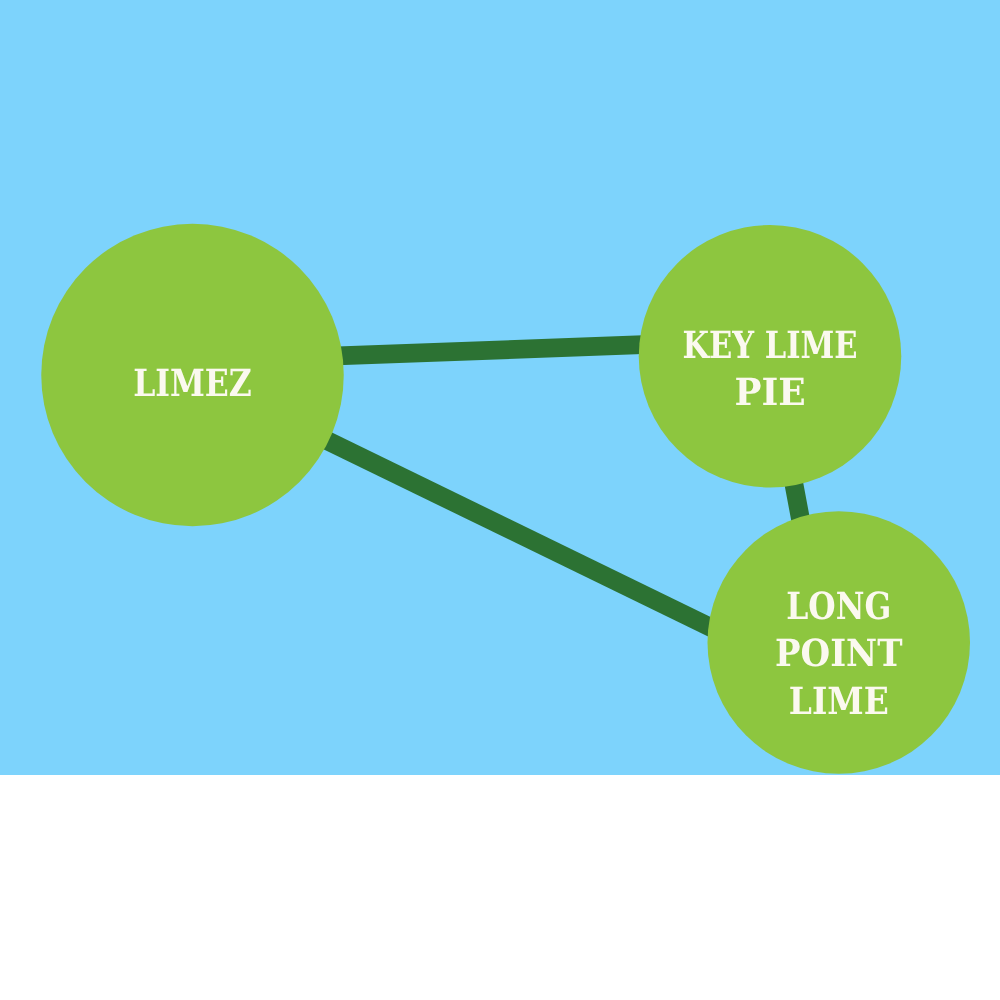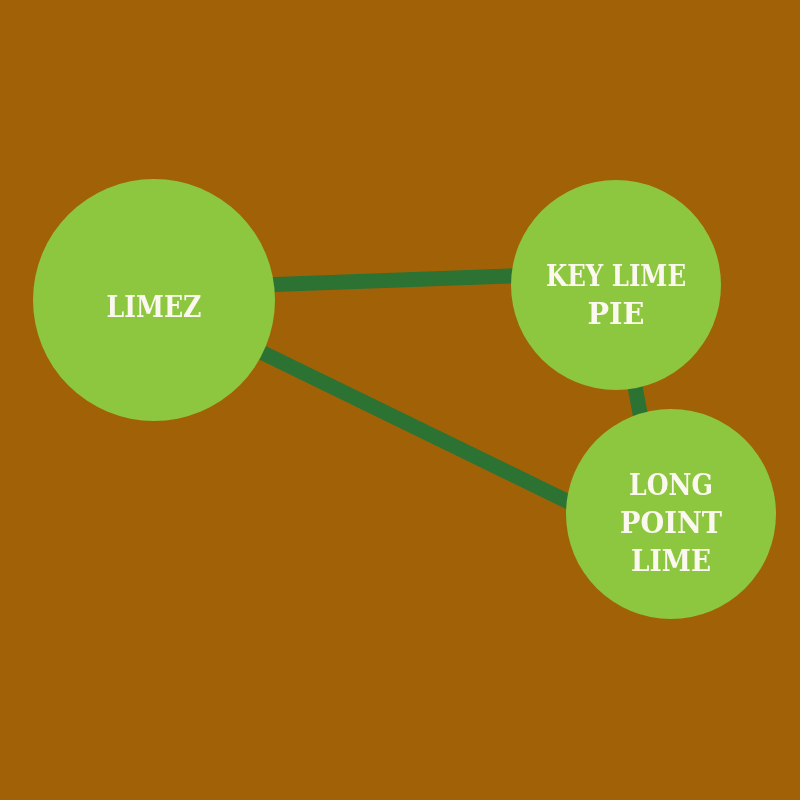--- a/index.html
+++ b/index.html
@@ -6,22 +6,22 @@
     margin: 0;
     padding: 0;
     background: #ffffff;
     width: 800px;
     height: 800px;
     overflow: hidden;
   }
   .stage {
     position: relative;
     width: 800px;
-    height: 800px;
-    background: #a16207;
+    height: 620px;
+    background: #7dd3fc;
   }
   svg { display: block; }
   .edge {
     stroke-width: 15;
     stroke-linecap: butt;
   }
   .node-label {
     font-family: "DejaVu Serif", serif;
     font-weight: bold;
     font-size: 30px;

